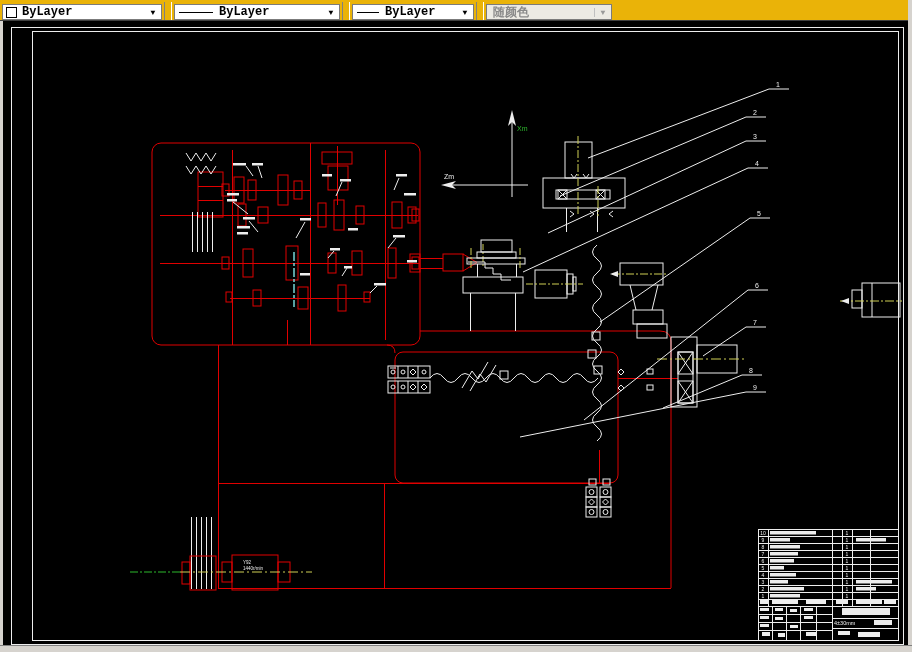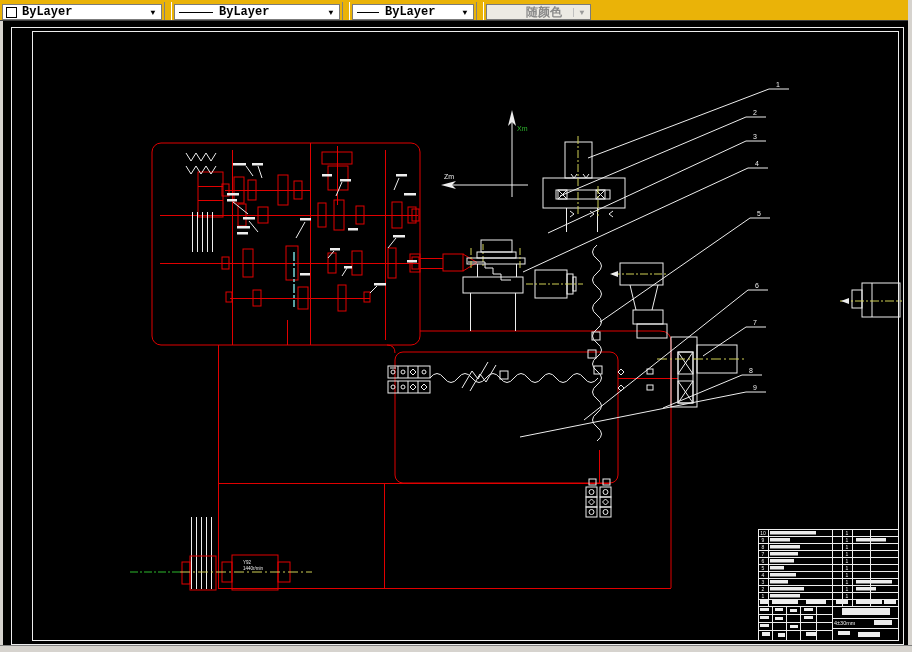--- a/index.html
+++ b/index.html
@@ -50,21 +50,21 @@
     <span class="label">ByLayer</span>
     <span class="arrow">▼</span>
   </div>
   <div class="tb-sep"></div>
   <div class="combo" style="width:122px;">
     <span class="lineglyph" style="width:22px;"></span>
     <span class="label">ByLayer</span>
     <span class="arrow">▼</span>
   </div>
   <div class="tb-sep"></div>
-  <div class="combo disabled" style="width:105px;padding-left:33px;">
+  <div class="combo disabled" style="width:126px;">
     <span class="label" style="margin-left:6px;">随颜色</span>
     <span class="arrow">▼</span>
   </div>
 </div>
 
 <div class="canvas">
 <svg width="905" height="625" viewBox="3 21 905 625" xmlns="http://www.w3.org/2000/svg">
 
   <g stroke="#ededed" fill="none" shape-rendering="crispEdges">
     <rect x="11" y="27" width="892" height="617"></rect>

